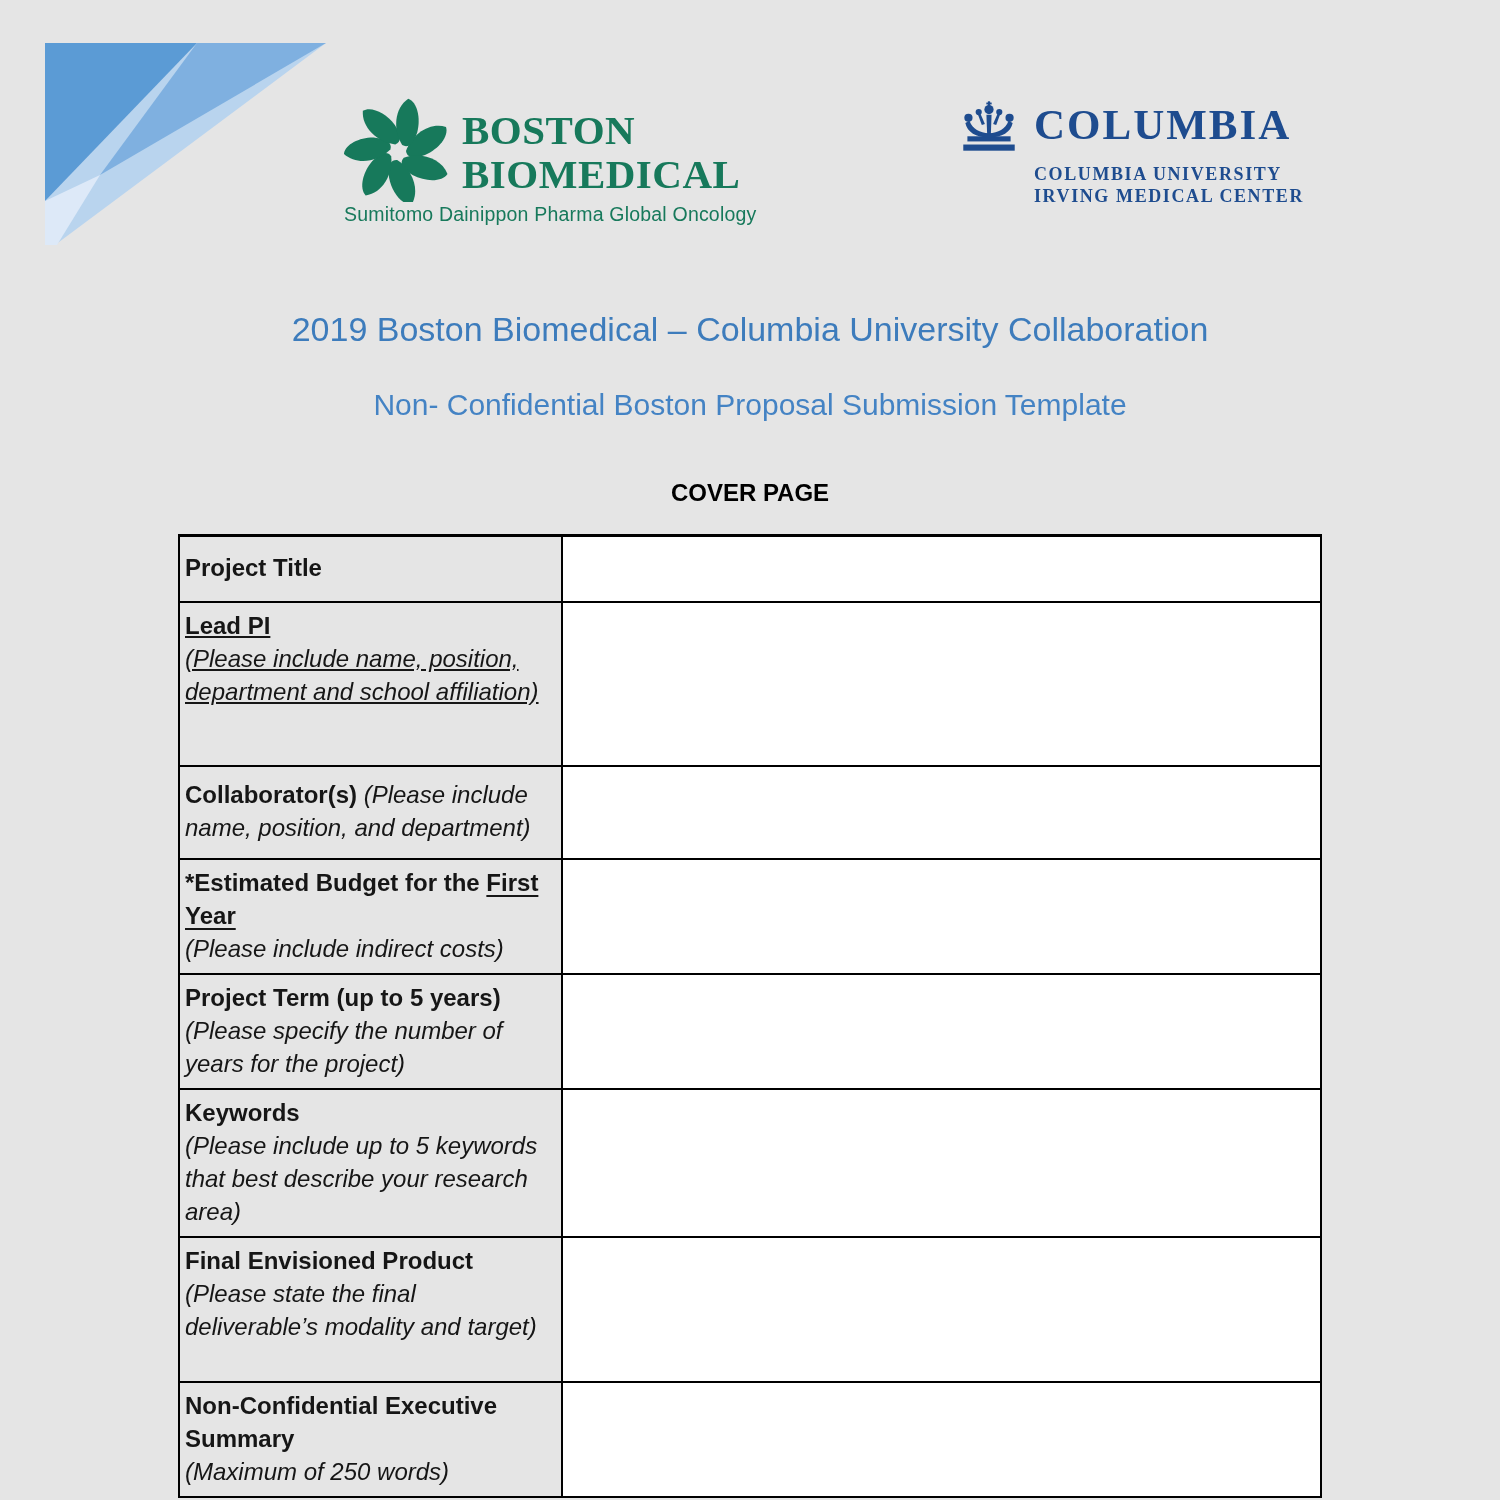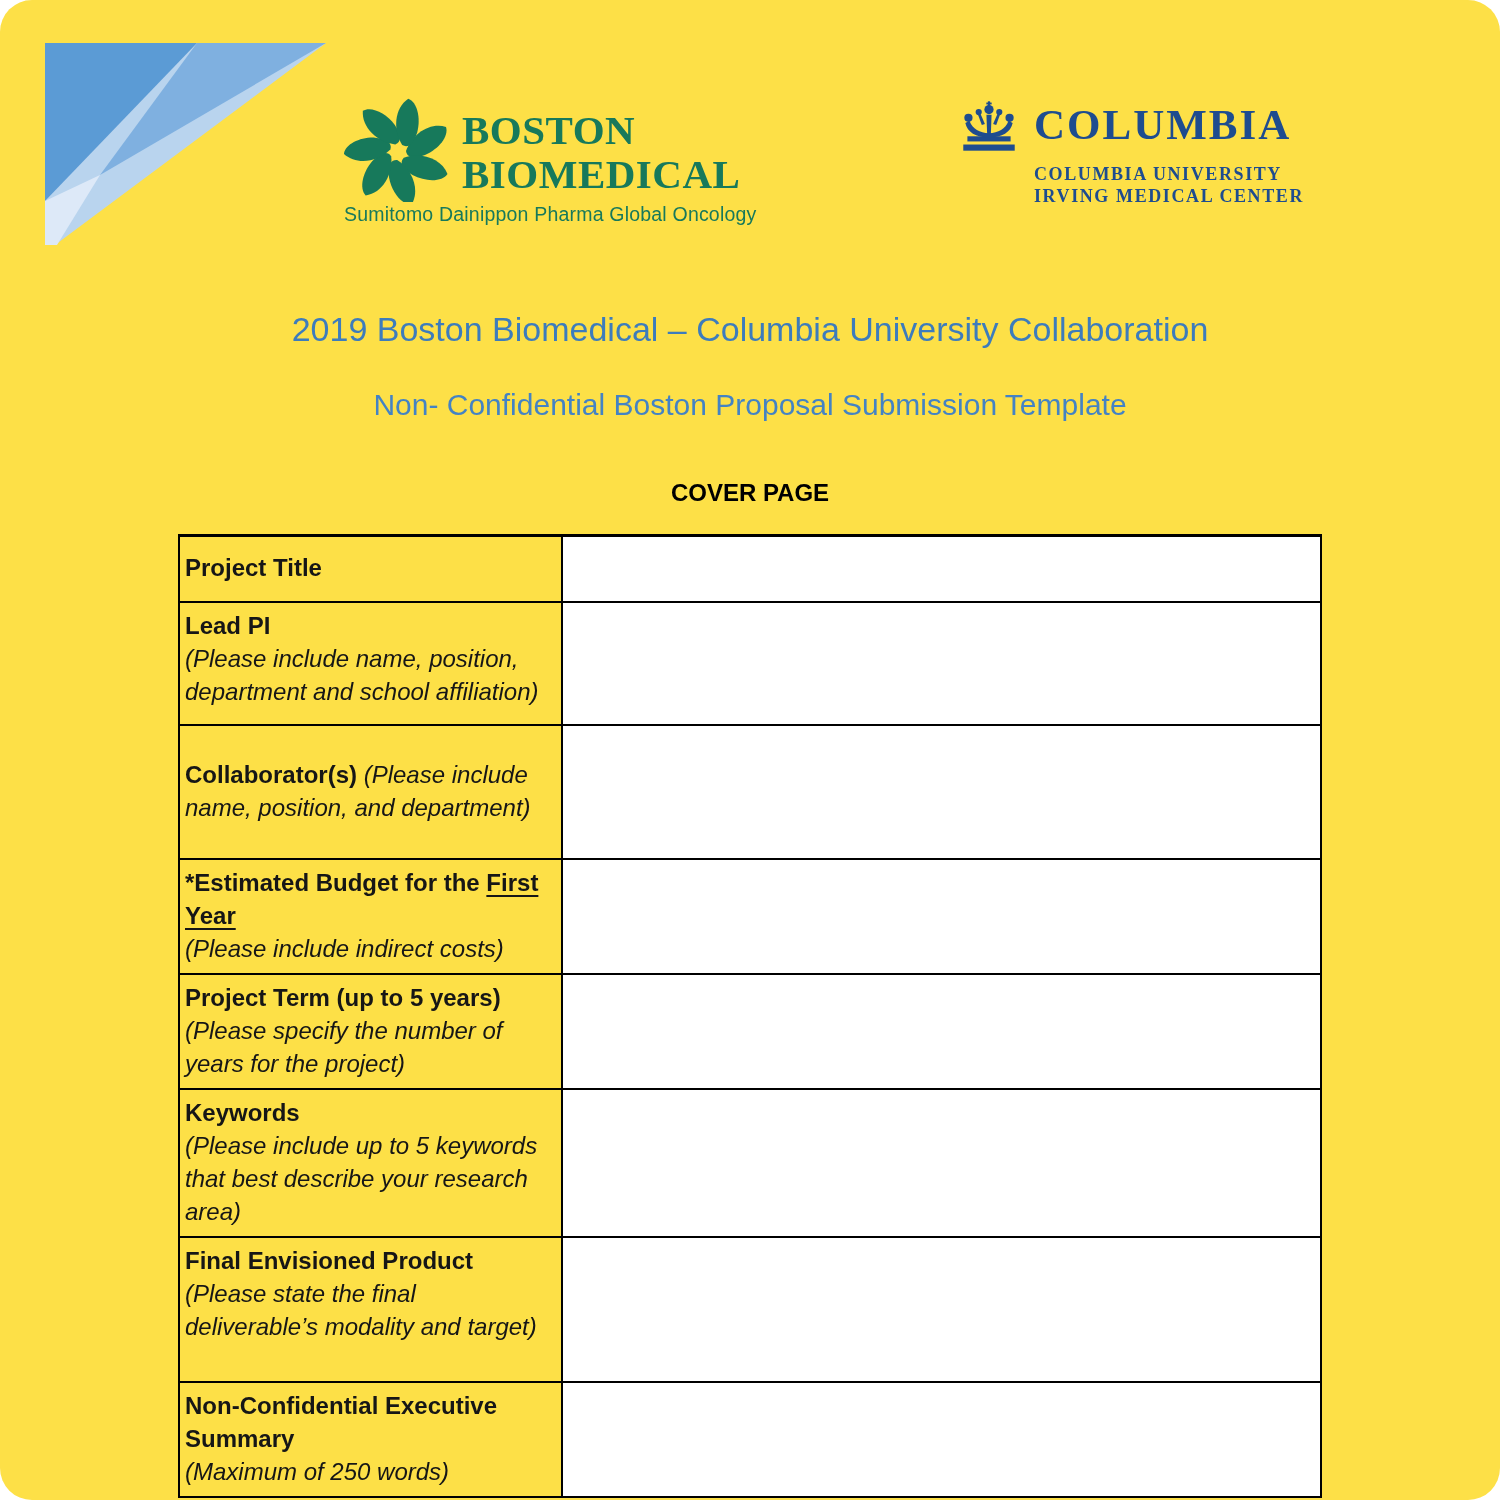--- a/index.html
+++ b/index.html
@@ -4,21 +4,21 @@
 <style>
   html,body { margin:0; padding:0; }
   body {
     width:1500px; height:1500px;
     background:#ffffff;
     font-family:"Liberation Sans", sans-serif;
     position:relative;
     overflow:hidden;
     color:#161616;
   }
-  .page { position:absolute; inset:0; background:#fde047;border-radius:32px; }
+  .page { position:absolute; inset:0; background:#e5e5e5; }
 
   
   .corner { position:absolute; left:45px; top:43px; width:290px; height:205px; }
 
   
   .bb-logo { position:absolute; left:344px; top:98px; }
   .bb-row { display:flex; align-items:flex-start; }
   .bb-pinwheel { width:108px; height:104px; flex:0 0 auto; }
   .bb-name {
     margin-left:10px; margin-top:10px;
@@ -144,29 +144,29 @@
 
   <table class="cover-table">
     <tbody>
       <tr class="v-mid" style="height:66px;">
         <td class="label-cell">
           <span class="lbl">Project Title</span>
         </td>
         <td class="value-cell"></td>
       </tr>
 
-      <tr style="height:123px;">
+      <tr style="height:164px;text-decoration:underline;">
         <td class="label-cell">
           <div class="lbl">Lead PI</div>
           <div class="hint">(Please include name, position, department and school affiliation)</div>
         </td>
         <td class="value-cell"></td>
       </tr>
 
-      <tr class="v-mid" style="height:134px;">
+      <tr class="v-mid" style="height:93px;">
         <td class="label-cell">
           <span class="lbl">Collaborator(s)</span>
           <span class="hint">(Please include name, position, and department)</span>
         </td>
         <td class="value-cell"></td>
       </tr>
 
       <tr style="height:110px;">
         <td class="label-cell">
           <div><span class="lbl">*Estimated Budget for the </span><span class="lbl u">First Year</span></div>

